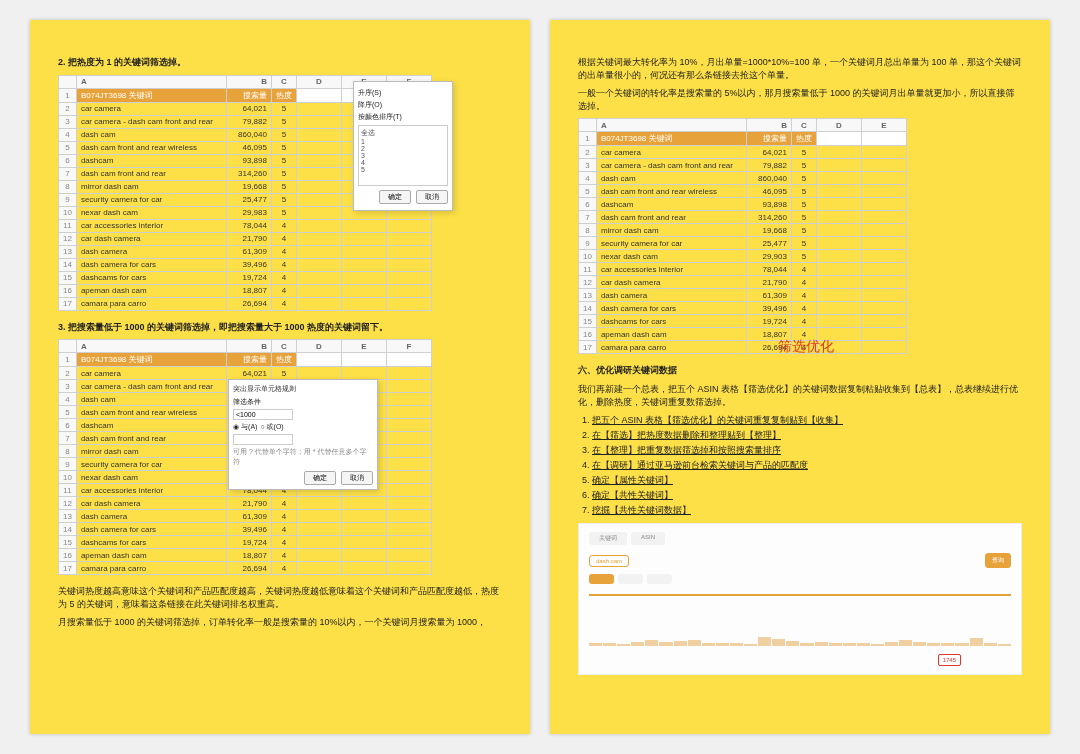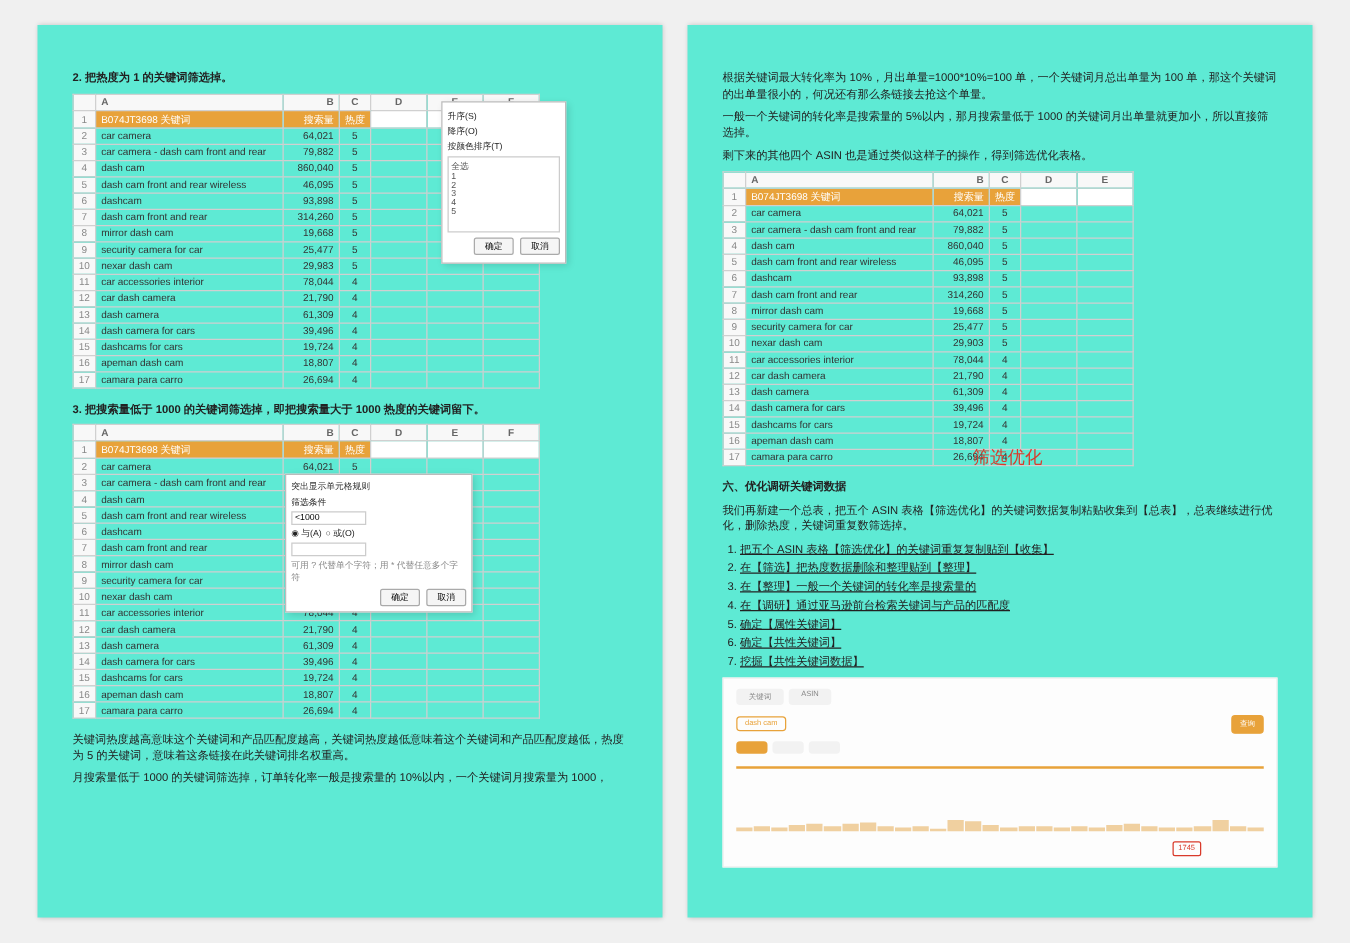--- a/index.html
+++ b/index.html
@@ -8,21 +8,21 @@
     font-family: "Microsoft YaHei", Arial, sans-serif;
     display: flex;
     justify-content: center;
     gap: 20px;
     padding: 20px;
     box-sizing: border-box;
     width: 1080px;
     height: 754px;
   }
   .page {
-    background: #5eead4;
+    background: #fde047;
     width: 500px;
     height: 714px;
     box-shadow: 0 0 4px rgba(0,0,0,0.2);
     padding: 30px 28px;
     box-sizing: border-box;
     font-size: 9px;
     color: #222;
     overflow: hidden;
     position: relative;
   }
@@ -584,21 +584,20 @@
     </div>
   </div>
 
   <p class="para">关键词热度越高意味这个关键词和产品匹配度越高，关键词热度越低意味着这个关键词和产品匹配度越低，热度为 5 的关键词，意味着这条链接在此关键词排名权重高。</p>
   <p class="para">月搜索量低于 1000 的关键词筛选掉，订单转化率一般是搜索量的 10%以内，一个关键词月搜索量为 1000，</p>
 </div>
 
 <div class="page">
   <p class="para">根据关键词最大转化率为 10%，月出单量=1000*10%=100 单，一个关键词月总出单量为 100 单，那这个关键词的出单量很小的，何况还有那么条链接去抢这个单量。</p>
   <p class="para">一般一个关键词的转化率是搜索量的 5%以内，那月搜索量低于 1000 的关键词月出单量就更加小，所以直接筛选掉。</p>
-  <p class="para">剩下来的其他四个 ASIN 也是通过类似这样子的操作，得到筛选优化表格。</p>
 
   <div class="table-wrap">
     <table class="sheet">
       <tbody>
           <tr>
         <th class="col-idx"></th>
         <th class="col-hdr col-kw">A</th>
         <th class="col-hdr col-num">B</th>
         <th class="col-hdr col-heat">C</th>
         <th class="col-hdr col-extra">D</th>
@@ -745,21 +744,21 @@
         </tbody>
     </table>
     <div style="position:absolute; bottom:-2px; left:200px;" class="red-label">筛选优化</div>
   </div>
 
   <p class="para section-h">六、优化调研关键词数据</p>
   <p class="para">我们再新建一个总表，把五个 ASIN 表格【筛选优化】的关键词数据复制粘贴收集到【总表】，总表继续进行优化，删除热度，关键词重复数筛选掉。</p>
   <ol class="steps">
     <li>把五个 ASIN 表格【筛选优化】的关键词重复复制贴到【收集】</li>
     <li>在【筛选】把热度数据删除和整理贴到【整理】</li>
-    <li>在【整理】一般一个关键词的转化率是搜索量的</li>
+    <li>在【整理】把重复数据筛选掉和按照搜索量排序</li>
     <li>在【调研】通过亚马逊前台检索关键词与产品的匹配度</li>
     <li>确定【属性关键词】</li>
     <li>确定【共性关键词】</li>
     <li>挖掘【共性关键词数据】</li>
   </ol>
 
   <div class="dashboard">
     <div class="tabs">
       <div class="tab">关键词</div>
       <div class="tab">ASIN</div>

